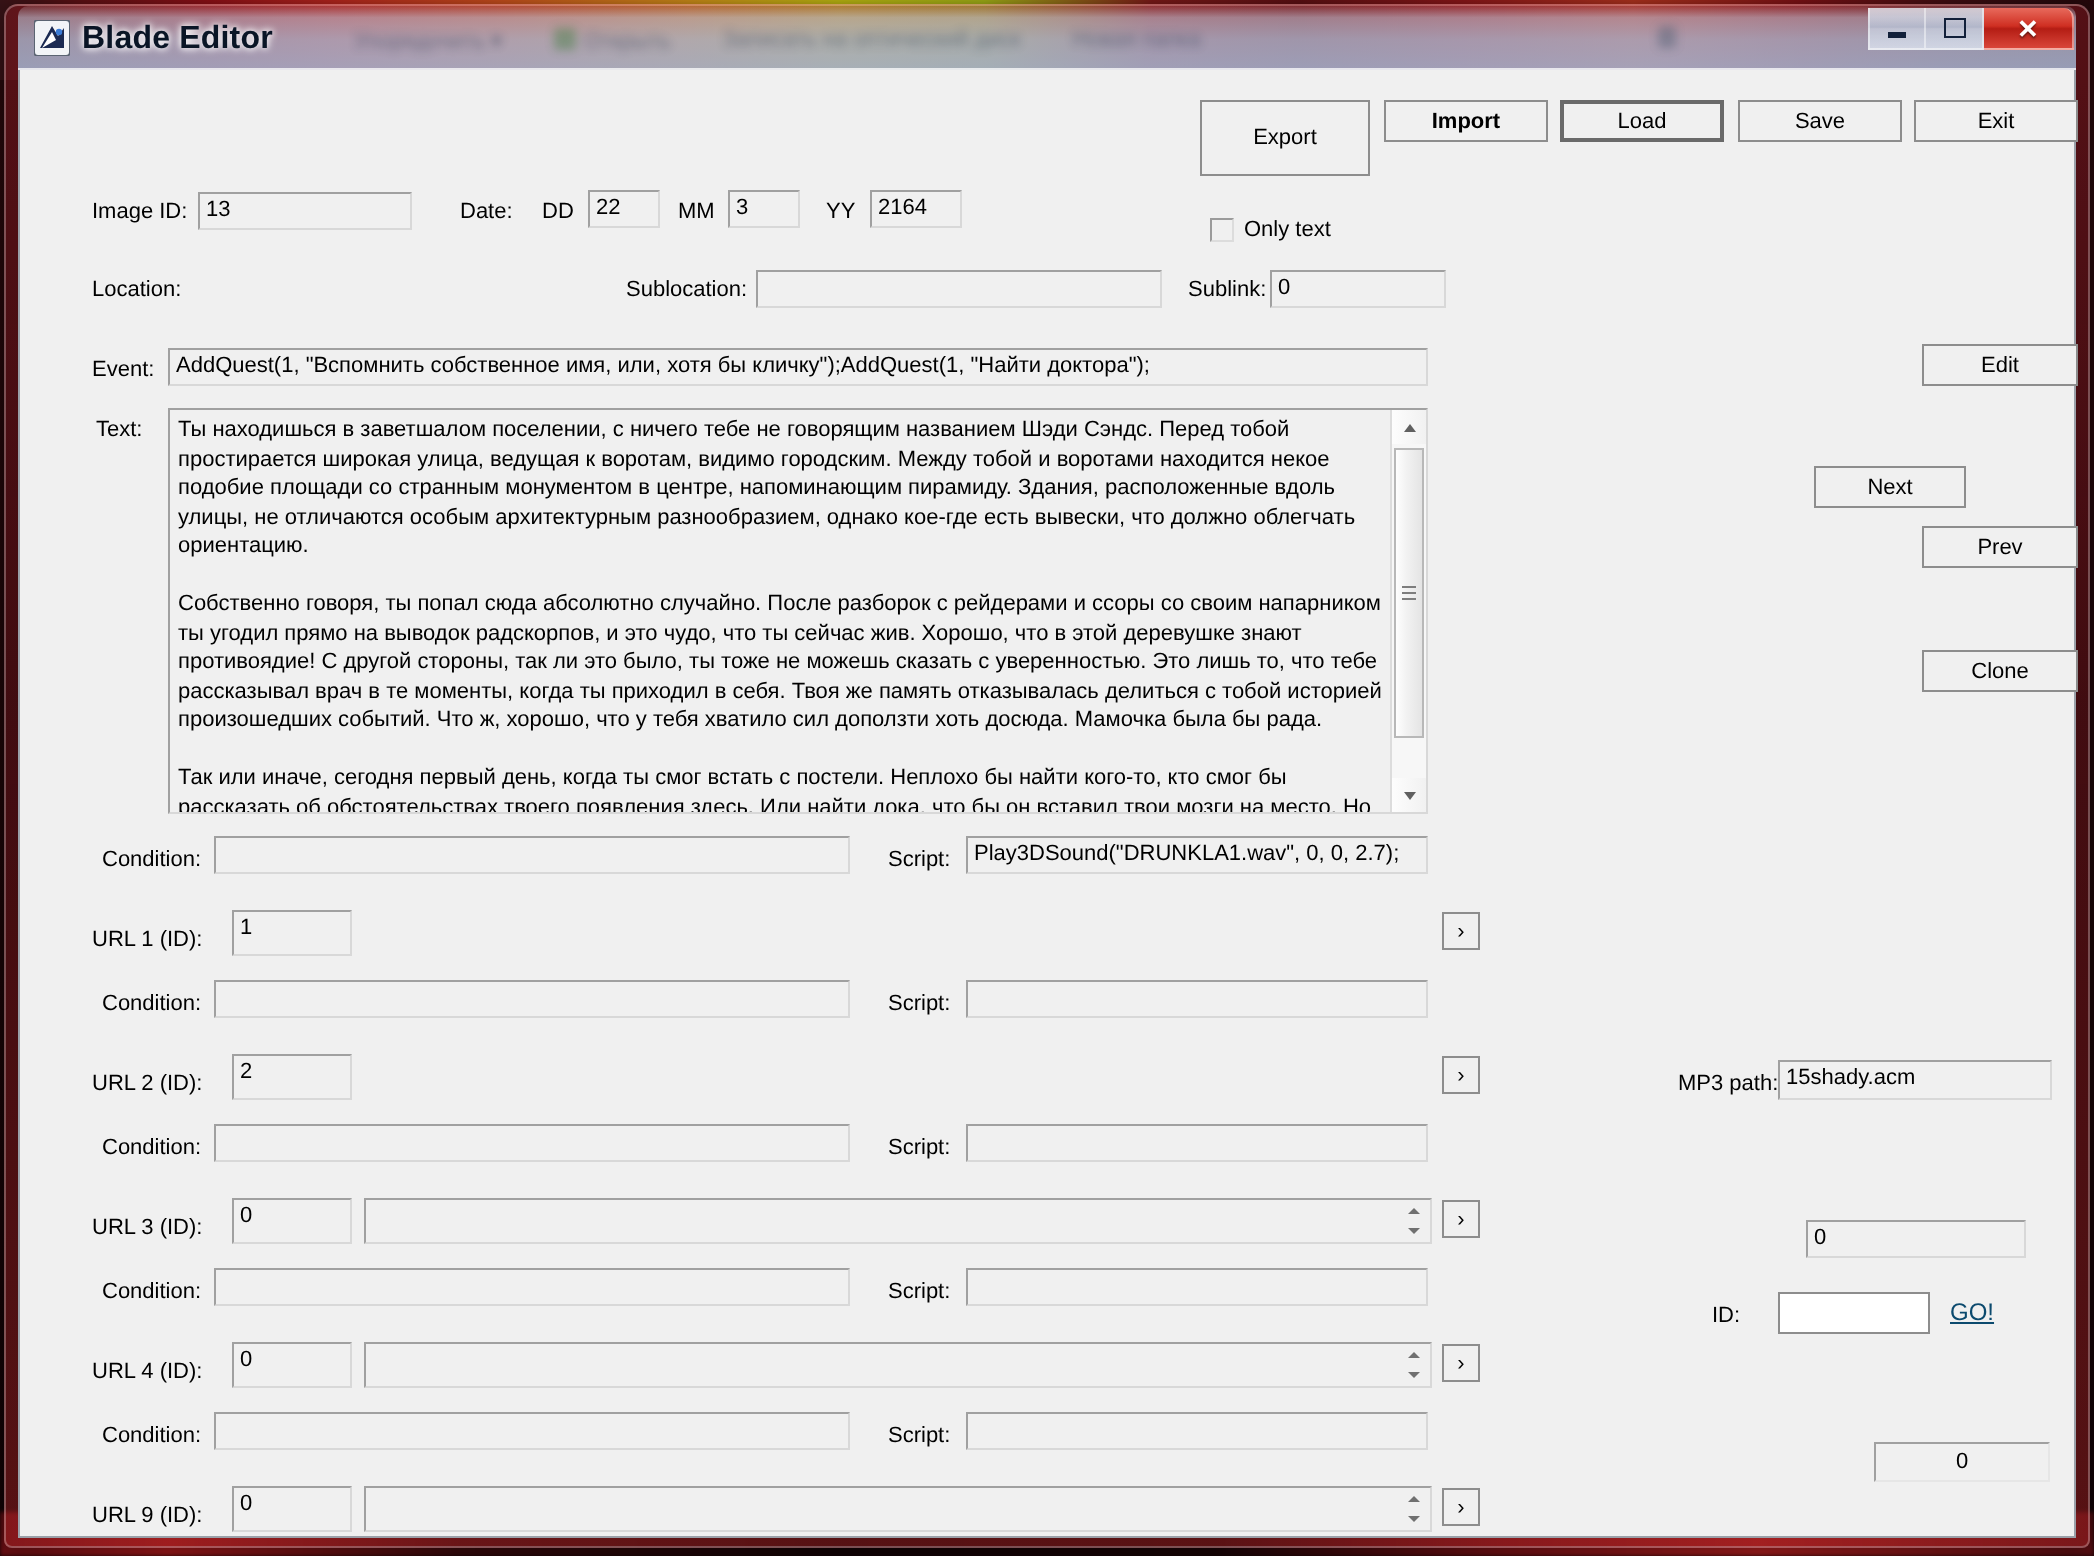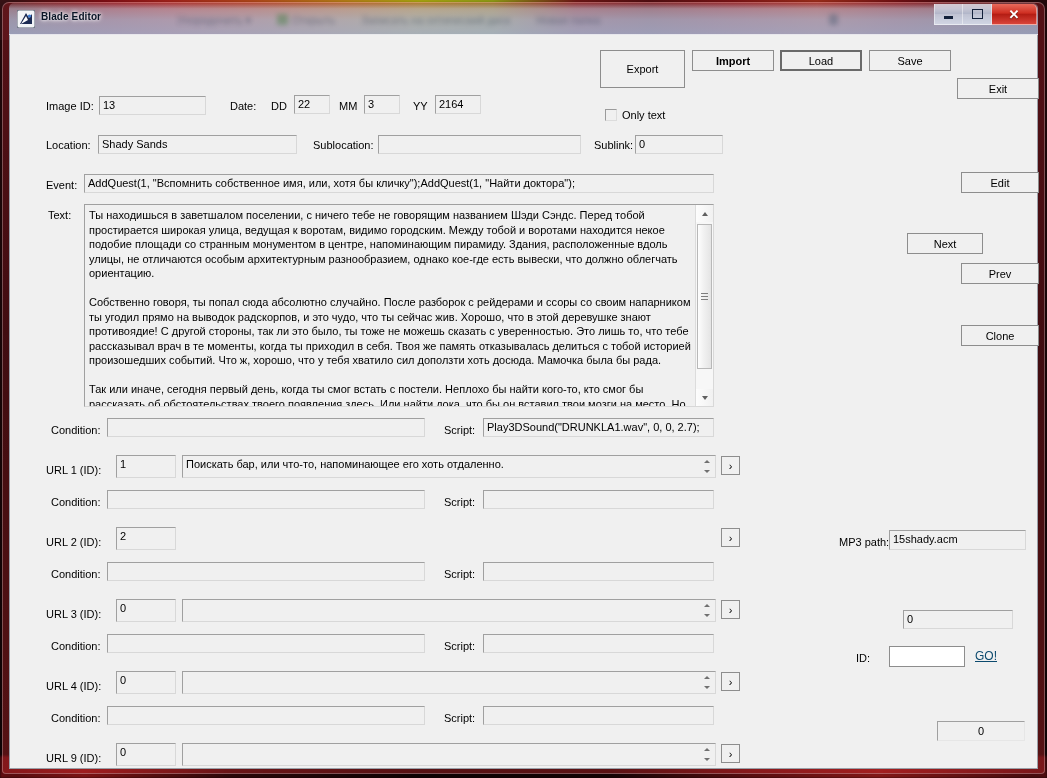--- a/index.html
+++ b/index.html
@@ -105,21 +105,21 @@
     position: absolute;
     left: 0; right: 0; bottom: 0; height: 1px;
     background: rgba(255,255,255,0.75);
   }
   #app-icon {
     position: absolute; left: 8px; top: 7px;
     width: 18px; height: 18px;
   }
   #app-title {
     position: absolute; left: 32px; top: 8px;
-    font-size: 10px;
+    font-size: 16px;
     font-weight: bold;
     color: #0a1526;
     text-shadow: 0 0 5px rgba(255,255,255,0.95), 0 0 3px rgba(255,255,255,0.95);
     letter-spacing: .1px;
   }
 
   
   #wincontrols {
     position: absolute; right: 1px; top: 1px;
     display: flex;
@@ -386,42 +386,41 @@
 
     <div id="titlebar-underline"></div>
   </div>
 
   <div id="client">
 
     <div class="btn" style="left:590px; top:15px; width:85px; height:38px;">Export</div>
     <div class="btn" style="left:682px; top:15px; width:82px; height:21px;font-weight:bold;">Import</div>
     <div class="btn default" style="left:770px; top:15px; width:82px; height:21px;">Load</div>
     <div class="btn" style="left:859px; top:15px; width:82px; height:21px;">Save</div>
-    <div class="btn" style="left:947px; top:15px; width:82px; height:21px;margin-top:28px;">Exit</div>
+    <div class="btn" style="left:947px; top:15px; width:82px; height:21px;">Exit</div>
 
     <div class="cbx-wrap" style="left:595px; top:74px;">
       <span class="cbx"></span>
       <span>Only text</span>
     </div>
 
     <div class="lbl" style="left:36px; top:65px;">Image ID:</div>
     <div class="tb" style="left:89px; top:61px; width:107px; height:19px;">13</div>
 
     <div class="lbl" style="left:220px; top:65px;">Date:</div>
     <div class="lbl" style="left:261px; top:65px;">DD</div>
     <div class="tb" style="left:284px; top:60px; width:36px; height:19px;">22</div>
 
     <div class="lbl" style="left:329px; top:65px;">MM</div>
     <div class="tb" style="left:354px; top:60px; width:36px; height:19px;">3</div>
 
     <div class="lbl" style="left:403px; top:65px;">YY</div>
     <div class="tb" style="left:425px; top:60px; width:46px; height:19px;">2164</div>
 
     <div class="lbl" style="left:36px; top:104px;">Location:</div>
-    <div class="tb" style="left:88px; top:100px; width:199px; height:19px;">Shady Sands</div>
 
     <div class="lbl" style="left:303px; top:104px;">Sublocation:</div>
     <div class="tb" style="left:368px; top:100px; width:203px; height:19px;"></div>
 
     <div class="lbl" style="left:584px; top:104px;">Sublink:</div>
     <div class="tb" style="left:625px; top:100px; width:88px; height:19px;">0</div>
 
     <div class="lbl" style="left:36px; top:144px;">Event:</div>
     <div class="tb" style="left:74px; top:139px; width:630px; height:19px;">AddQuest(1, "Вспомнить собственное имя, или, хотя бы кличку");AddQuest(1, "Найти доктора");</div>
 
@@ -453,28 +452,20 @@
     <div class="btn" style="left:951px; top:228px; width:78px; height:21px;">Prev</div>
     <div class="btn" style="left:951px; top:290px; width:78px; height:21px;">Clone</div>
 
     <div class="lbl" style="left:41px; top:389px;">Condition:</div>
     <div class="tb" style="left:97px; top:383px; width:318px; height:19px;"></div>
     <div class="lbl" style="left:434px; top:389px;">Script:</div>
     <div class="tb" style="left:473px; top:383px; width:231px; height:19px;">Play3DSound("DRUNKLA1.wav", 0, 0, 2.7);</div>
 
     <div class="lbl" style="left:36px; top:429px;">URL 1 (ID):</div>
     <div class="tb" style="left:106px; top:420px; width:60px; height:23px;">1</div>
-    <div class="tb" style="left:172px; top:420px; width:534px; height:23px; padding-right:18px;">Поискать бар, или что-то, напоминающее его хоть отдаленно.<span class="spin">
-        <span class="half up">
-            <span class="tri"></span>
-          </span>
-        <span class="half down">
-            <span class="tri"></span>
-          </span>
-      </span></div>
     <div class="arrowbtn" style="left:711px; top:421px;">›</div>
 
     <div class="lbl" style="left:41px; top:461px;">Condition:</div>
     <div class="tb" style="left:97px; top:455px; width:318px; height:19px;"></div>
     <div class="lbl" style="left:434px; top:461px;">Script:</div>
     <div class="tb" style="left:473px; top:455px; width:231px; height:19px;"></div>
 
     <div class="lbl" style="left:36px; top:501px;">URL 2 (ID):</div>
     <div class="tb" style="left:106px; top:492px; width:60px; height:23px;">2</div>
     <div class="arrowbtn" style="left:711px; top:493px;">›</div>

